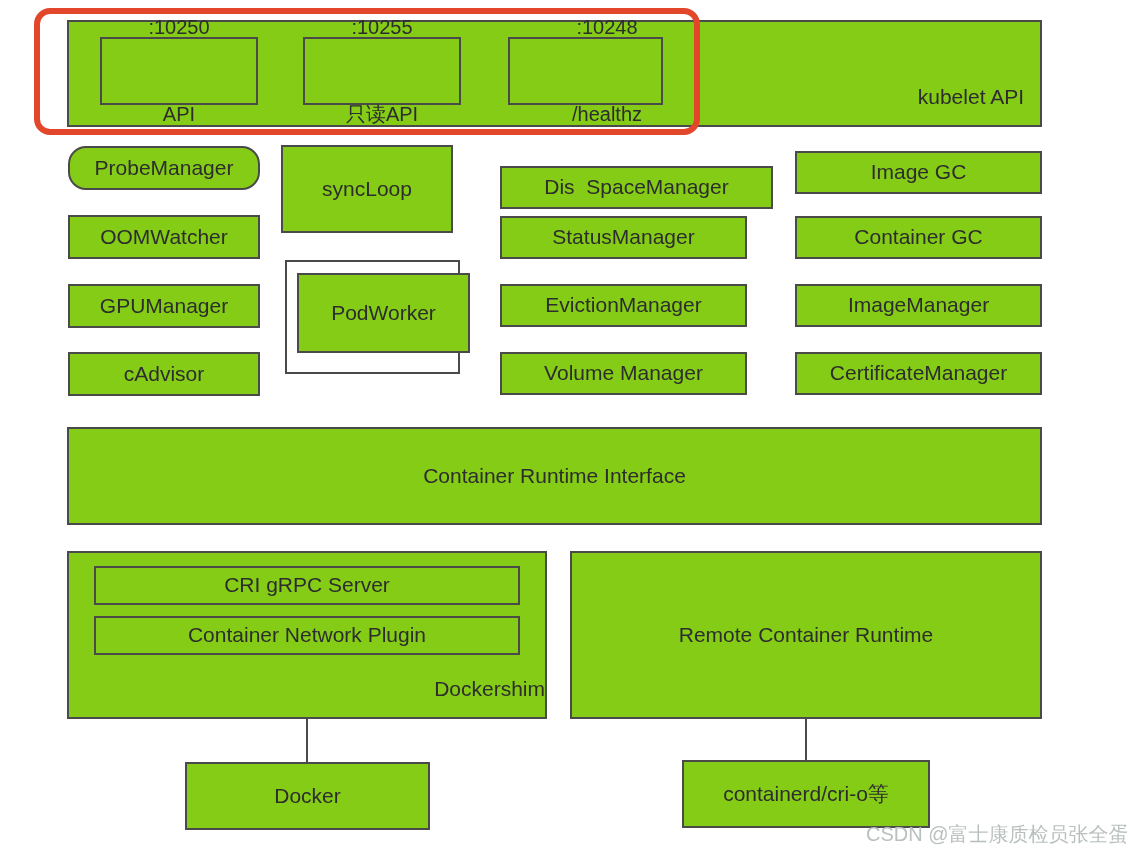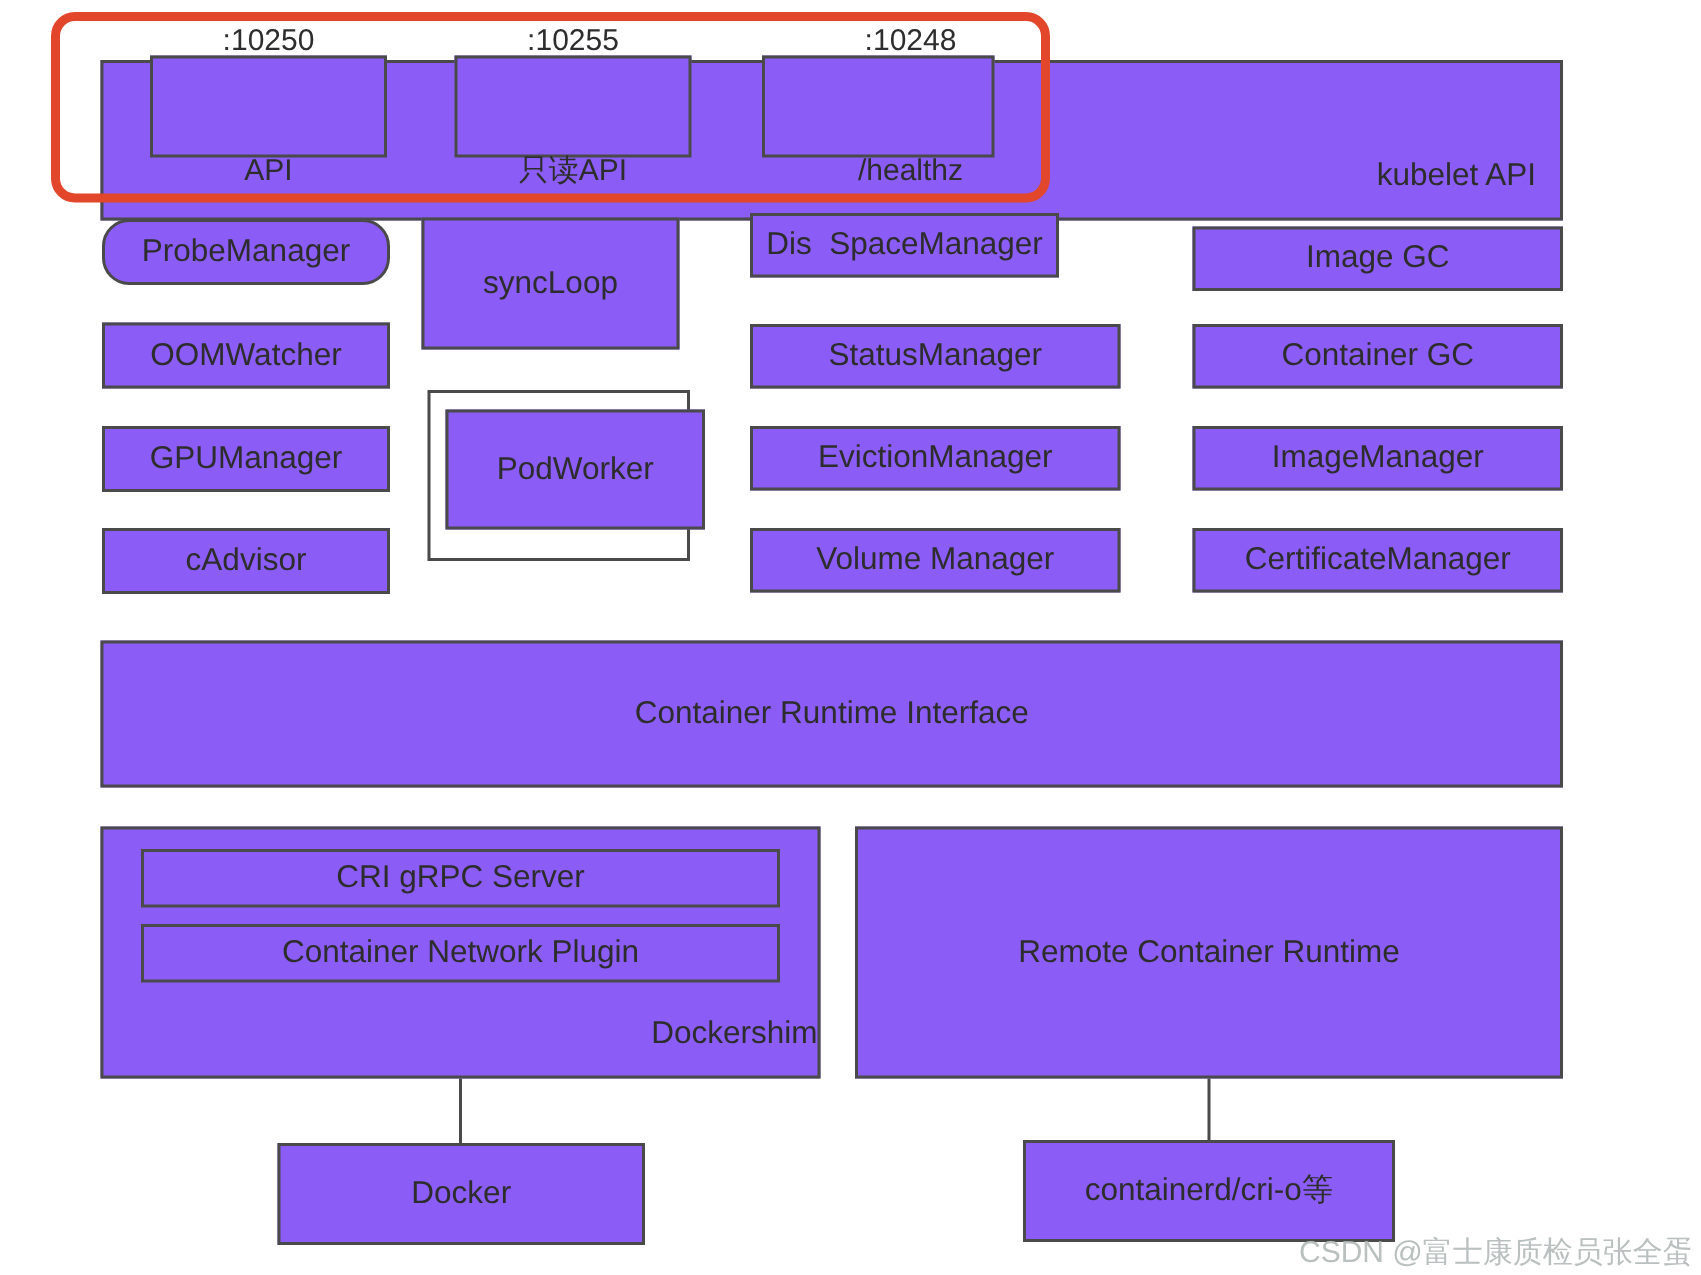--- a/index.html
+++ b/index.html
@@ -7,21 +7,21 @@
     position:relative;
     width:1134px;height:850px;
     background:#ffffff;
     font-family:"Liberation Sans","DejaVu Sans",sans-serif;
     color:#2d2d2d;
     overflow:hidden;
   }
   .box{
     position:absolute;
     border:2px solid #4a4a4a;
-    background:#8b5cf6;
+    background:#84cc16;
     box-sizing:border-box;
     display:flex;align-items:center;justify-content:center;
     text-align:center;
   }
   .lbl{
     font-size:21px;
     color:#2d2d2d;
     white-space:pre;
     line-height:1.25;
   }
@@ -61,21 +61,21 @@
     border:2px solid #4a4a4a;
     background:#ffffff;
     box-sizing:border-box;
   }
 </style>
 </head>
 <body>
 
 <div id="canvas">
 
-  <div class="box" style="left:67px;top:20px;width:975px;height:107px;margin-top:20px;">
+  <div class="box" style="left:67px;top:20px;width:975px;height:107px;">
     <span class="kubelet-label">kubelet API</span>
   </div>
 
   <div class="box" style="left:100px;top:37px;width:158px;height:68px;">
     <div class="port-lines">
       <div>:10250</div>
       <div>API</div>
     </div>
   </div>
   <div class="box" style="left:303px;top:37px;width:158px;height:68px;">
@@ -108,21 +108,21 @@
 
   <div class="box" style="left:281px;top:145px;width:172px;height:88px;">
     <span class="lbl">syncLoop</span>
   </div>
 
   <div class="stack-back" style="left:285px;top:260px;width:175px;height:114px;"></div>
   <div class="box" style="left:297px;top:273px;width:173px;height:80px;">
     <span class="lbl">PodWorker</span>
   </div>
 
-  <div class="box" style="left:500px;top:142px;width:206px;height:43px;">
+  <div class="box" style="left:500px;top:166px;width:273px;height:43px;">
     <span class="lbl">Dis  SpaceManager</span>
   </div>
   <div class="box" style="left:500px;top:216px;width:247px;height:43px;">
     <span class="lbl">StatusManager</span>
   </div>
   <div class="box" style="left:500px;top:284px;width:247px;height:43px;">
     <span class="lbl">EvictionManager</span>
   </div>
   <div class="box" style="left:795px;top:151px;width:247px;height:43px;">
     <span class="lbl">Image GC</span>

